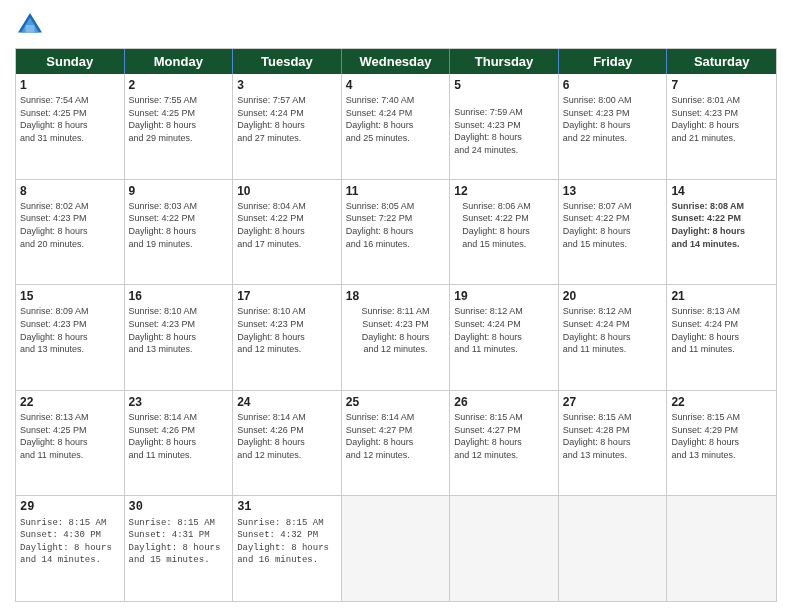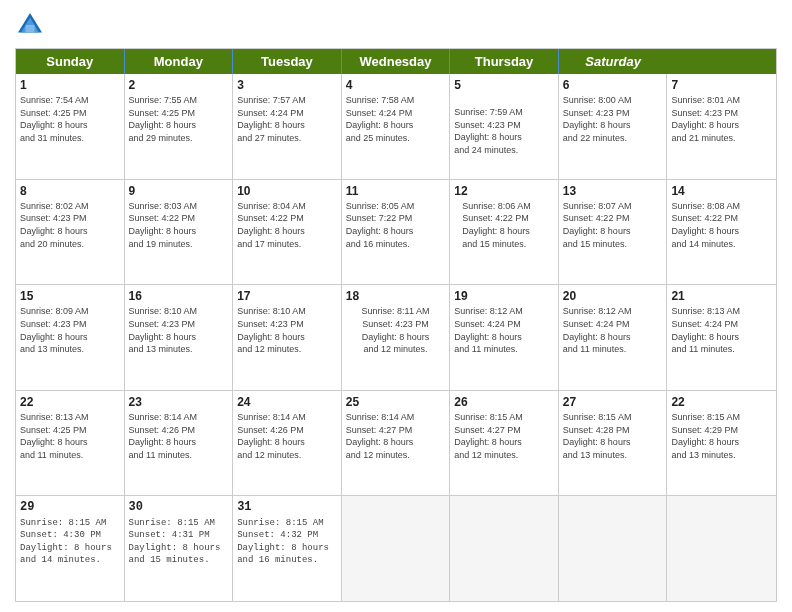--- a/index.html
+++ b/index.html
@@ -54,31 +54,31 @@
     }
     .calendar {
       flex: 1;
       display: flex;
       flex-direction: column;
       border: 1px solid #ccc;
     }
     .cal-header {
       display: grid;
       grid-template-columns: repeat(7, 1fr);
-      background: #4d7c0f;
+      background: #14532d;
     }
     .cal-header-cell {
       color: #fff;
       font-size: 13px;
       font-weight: bold;
       padding: 5px 4px;
       text-align: center;
       border-right: 1px solid #4a8ad4;
     }
-    .cal-header-cell:last-child { border-right: none; font-style: italic; }
+    .cal-header-cell:last-child { border-right: none; }
     .cal-body {
       flex: 1;
       display: flex;
       flex-direction: column;
     }
     .cal-week {
       flex: 1;
       display: grid;
       grid-template-columns: repeat(7, 1fr);
       border-bottom: 1px solid #ccc;
@@ -130,20 +130,21 @@
     </div>
   </div>
 
   <div class="calendar">
     <div class="cal-header">
     <div class="cal-header-cell">Sunday</div>
         <div class="cal-header-cell">Monday</div>
         <div class="cal-header-cell">Tuesday</div>
         <div class="cal-header-cell">Wednesday</div>
         <div class="cal-header-cell">Thursday</div>
+        <div class="cal-header-cell">Friday</div>
         <div class="cal-header-cell">Saturday</div>
       </div>
     <div class="cal-body">
     <div class="cal-week">
           <div class="cal-cell ">
             <span class="day-num">1</span>
             <div class="cell-info" style="white-space: pre-line;">Sunrise: 7:54 AM
 Sunset: 4:25 PM
 Daylight: 8 hours
 and 31 minutes.</div>
@@ -157,21 +158,21 @@
           </div>
           <div class="cal-cell ">
             <span class="day-num">3</span>
             <div class="cell-info" style="white-space: pre-line;">Sunrise: 7:57 AM
 Sunset: 4:24 PM
 Daylight: 8 hours
 and 27 minutes.</div>
           </div>
           <div class="cal-cell ">
             <span class="day-num">4</span>
-            <div class="cell-info" style="white-space: pre-line;">Sunrise: 7:58 AM
+            <div class="cell-info" style="white-space: pre-line;">Sunrise: 7:40 AM
 Sunset: 4:24 PM
 Daylight: 8 hours
 and 25 minutes.</div>
           </div>
           <div class="cal-cell ">
             <span class="day-num">5</span>
             <div class="cell-info" style="white-space: pre-line; margin-top: 13px;">Sunrise: 7:59 AM
 Sunset: 4:23 PM
 Daylight: 8 hours
 and 24 minutes.</div>
@@ -229,21 +230,21 @@
           </div>
           <div class="cal-cell ">
             <span class="day-num">13</span>
             <div class="cell-info" style="white-space: pre-line;">Sunrise: 8:07 AM
 Sunset: 4:22 PM
 Daylight: 8 hours
 and 15 minutes.</div>
           </div>
           <div class="cal-cell ">
             <span class="day-num">14</span>
-            <div class="cell-info" style="white-space: pre-line;">Sunrise: 8:08 AM
+            <div class="cell-info" style="white-space: pre-line; font-weight: bold;">Sunrise: 8:08 AM
 Sunset: 4:22 PM
 Daylight: 8 hours
 and 14 minutes.</div>
           </div>
         </div>
         <div class="cal-week">
           <div class="cal-cell ">
             <span class="day-num">15</span>
             <div class="cell-info" style="white-space: pre-line;">Sunrise: 8:09 AM
 Sunset: 4:23 PM

